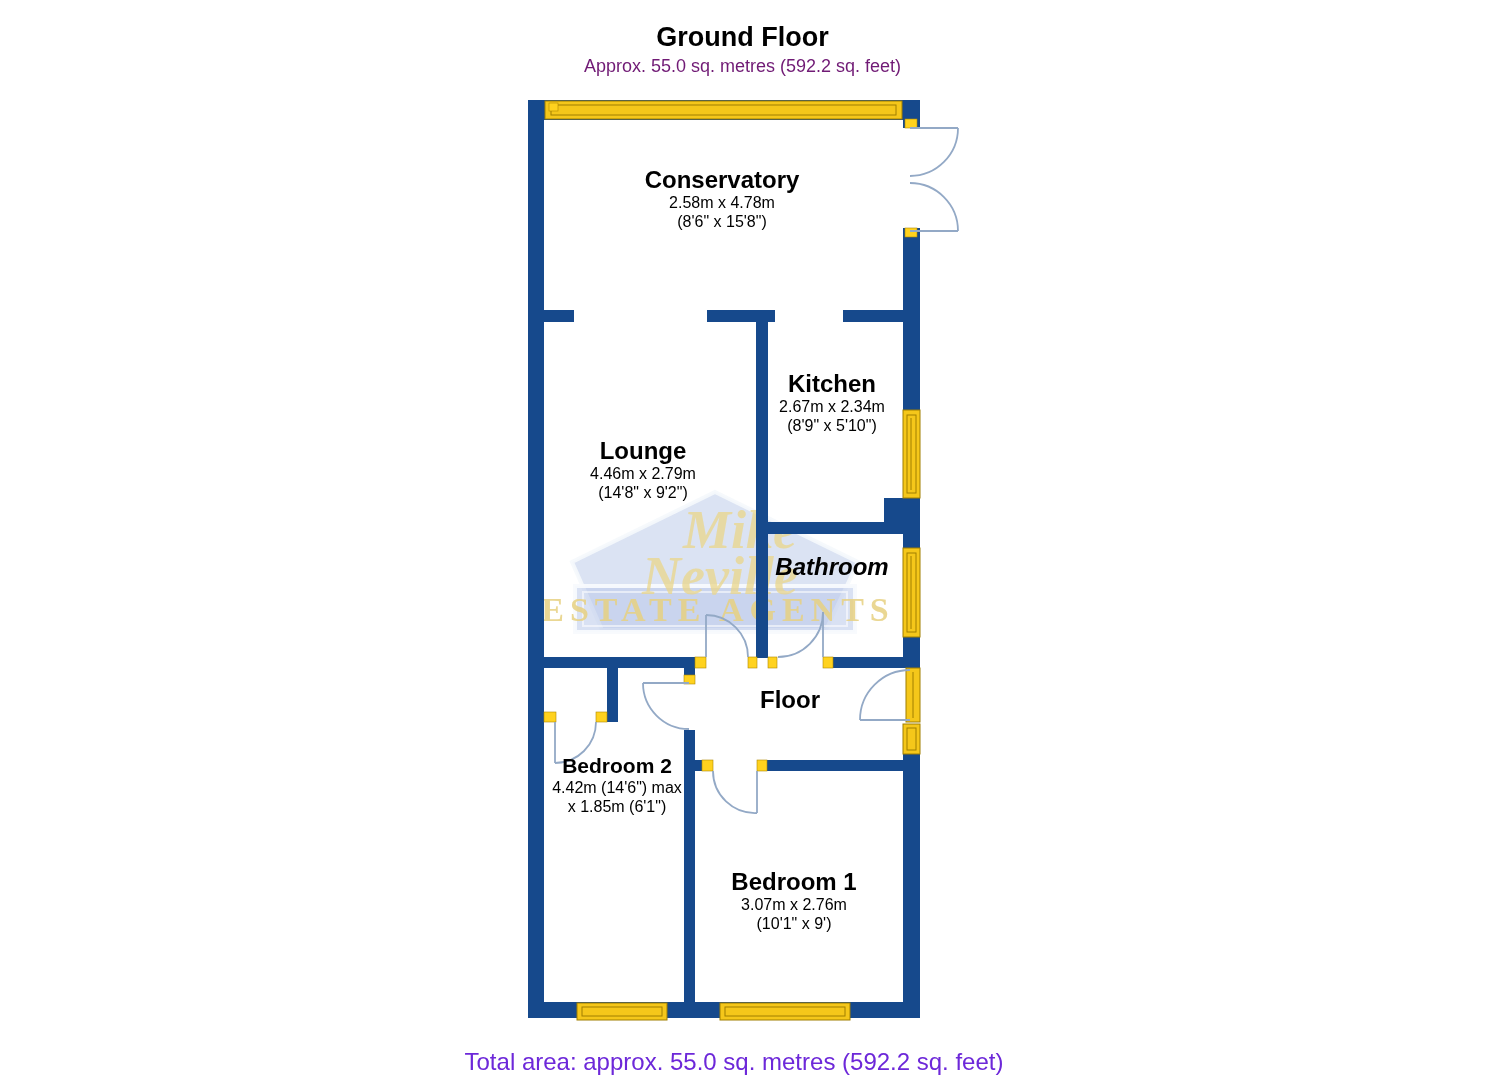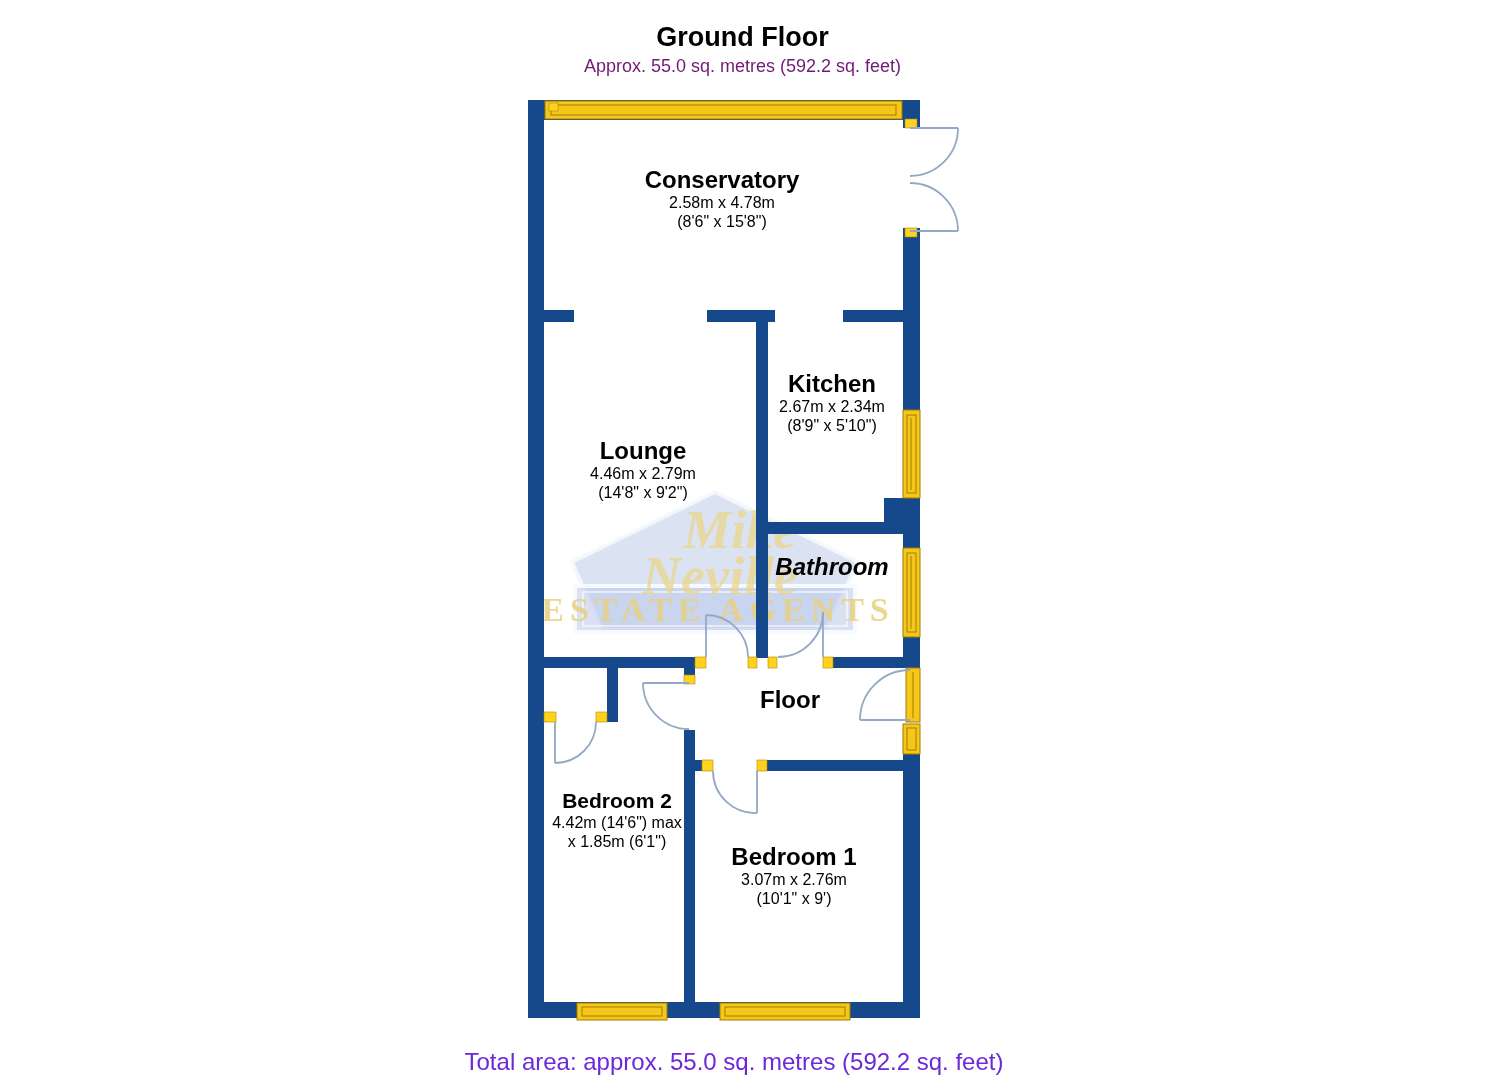--- a/index.html
+++ b/index.html
@@ -174,27 +174,27 @@
   </div>
 
   <div class="room-label" style="left:832px;top:553px;font-style:italic;">
     <div class="rname">Bathroom</div>
   </div>
 
   <div class="room-label" style="left:790px;top:686px;">
     <div class="rname">Floor</div>
   </div>
 
-  <div class="room-label small" style="left:617px;top:789px;">
+  <div class="room-label small" style="left:617px;top:754px;">
     <div class="rname">Bedroom 2</div>
     <div class="rdim">4.42m (14'6") max</div>
     <div class="rdim">x 1.85m (6'1")</div>
   </div>
 
-  <div class="room-label" style="left:794px;top:843px;">
+  <div class="room-label" style="left:794px;top:868px;">
     <div class="rname">Bedroom 1</div>
     <div class="rdim">3.07m x 2.76m</div>
     <div class="rdim">(10'1" x 9')</div>
   </div>
 
   <div class="ftr">Total area: approx. 55.0 sq. metres (592.2 sq. feet)</div>
 
 </div>
 
 </body></html>

